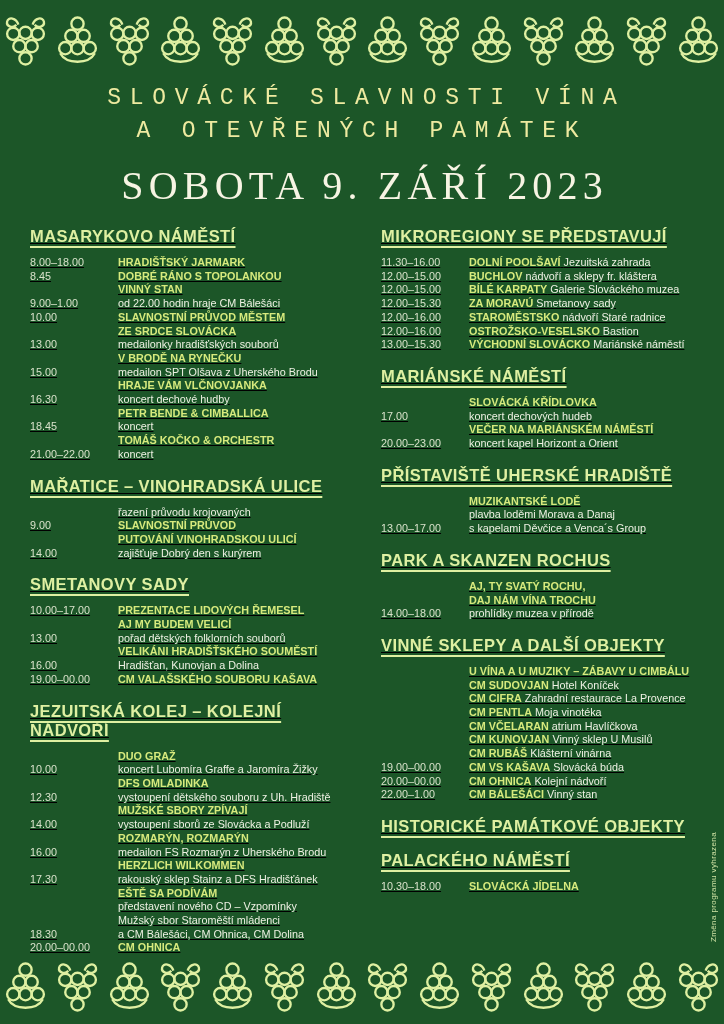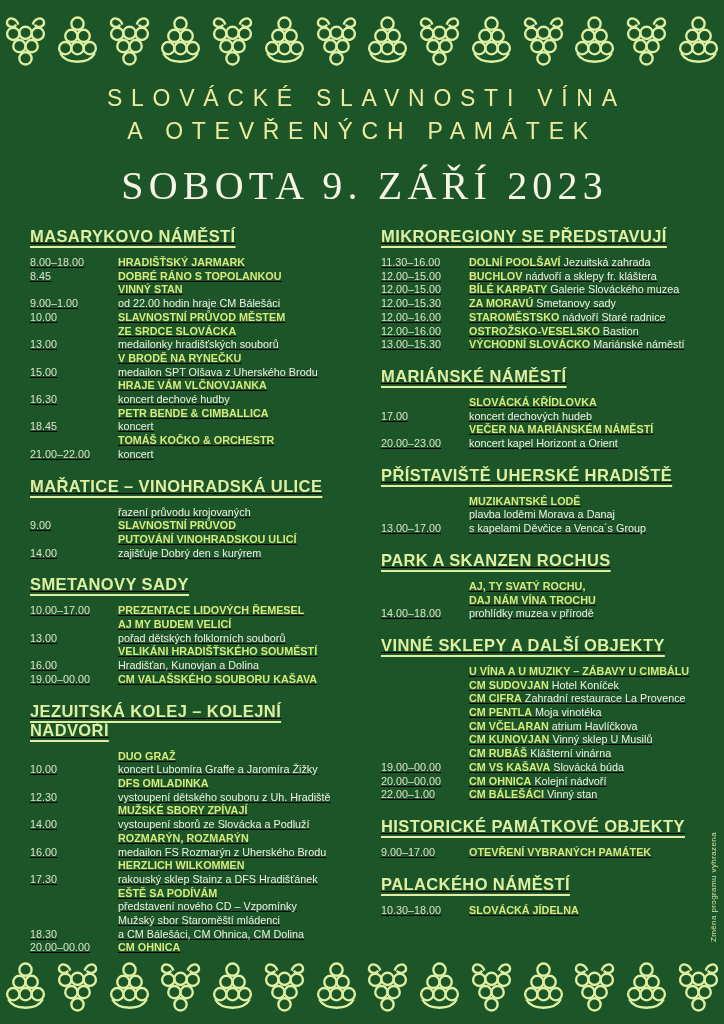--- a/index.html
+++ b/index.html
@@ -13,21 +13,21 @@
   .border-row{
     display:flex;justify-content:space-between;align-items:center;
     padding:0 2px;height:56px;
   }
   .border-row.top{margin-top:12px;}
   .border-row.bottom{position:absolute;left:0;right:0;bottom:10px;}
   .grape{width:47px;height:52px;flex:0 0 auto;}
   .grape path,.grape circle{fill:none;stroke:#dff0a2;stroke-width:2.3;}
   .title{
     text-align:center;
-    font-family:Liberation Sans, sans-serif;
+    font-family:Liberation Mono, monospace;
     color:#eeeaa0;
     font-size:23px;
     letter-spacing:.38em;
     line-height:33px;
     margin:14px 0 0 0;
     font-weight:normal;
     text-indent:.38em;
   }
   .date{
     text-align:center;
@@ -496,26 +496,20 @@
         </div>
         <div class="item">
           <div class="time">22.00–1.00</div>
           <div class="lines">
             <div class="line"><span class="ev">CM BÁLEŠÁCI</span> <span class="desc">Vinný stan</span></div>
           </div>
         </div>
       </div>
       <div class="section">
         <div class="section-heading">HISTORICKÉ PAMÁTKOVÉ OBJEKTY</div>
-        <div class="item">
-          <div class="time">9.00–17.00</div>
-          <div class="lines">
-            <div class="line"><span class="ev">OTEVŘENÍ VYBRANÝCH PAMÁTEK</span></div>
-          </div>
-        </div>
       </div>
       <div class="section">
         <div class="section-heading">PALACKÉHO NÁMĚSTÍ</div>
         <div class="item">
           <div class="time">10.30–18.00</div>
           <div class="lines">
             <div class="line"><span class="ev">SLOVÁCKÁ JÍDELNA</span></div>
           </div>
         </div>
       </div>

